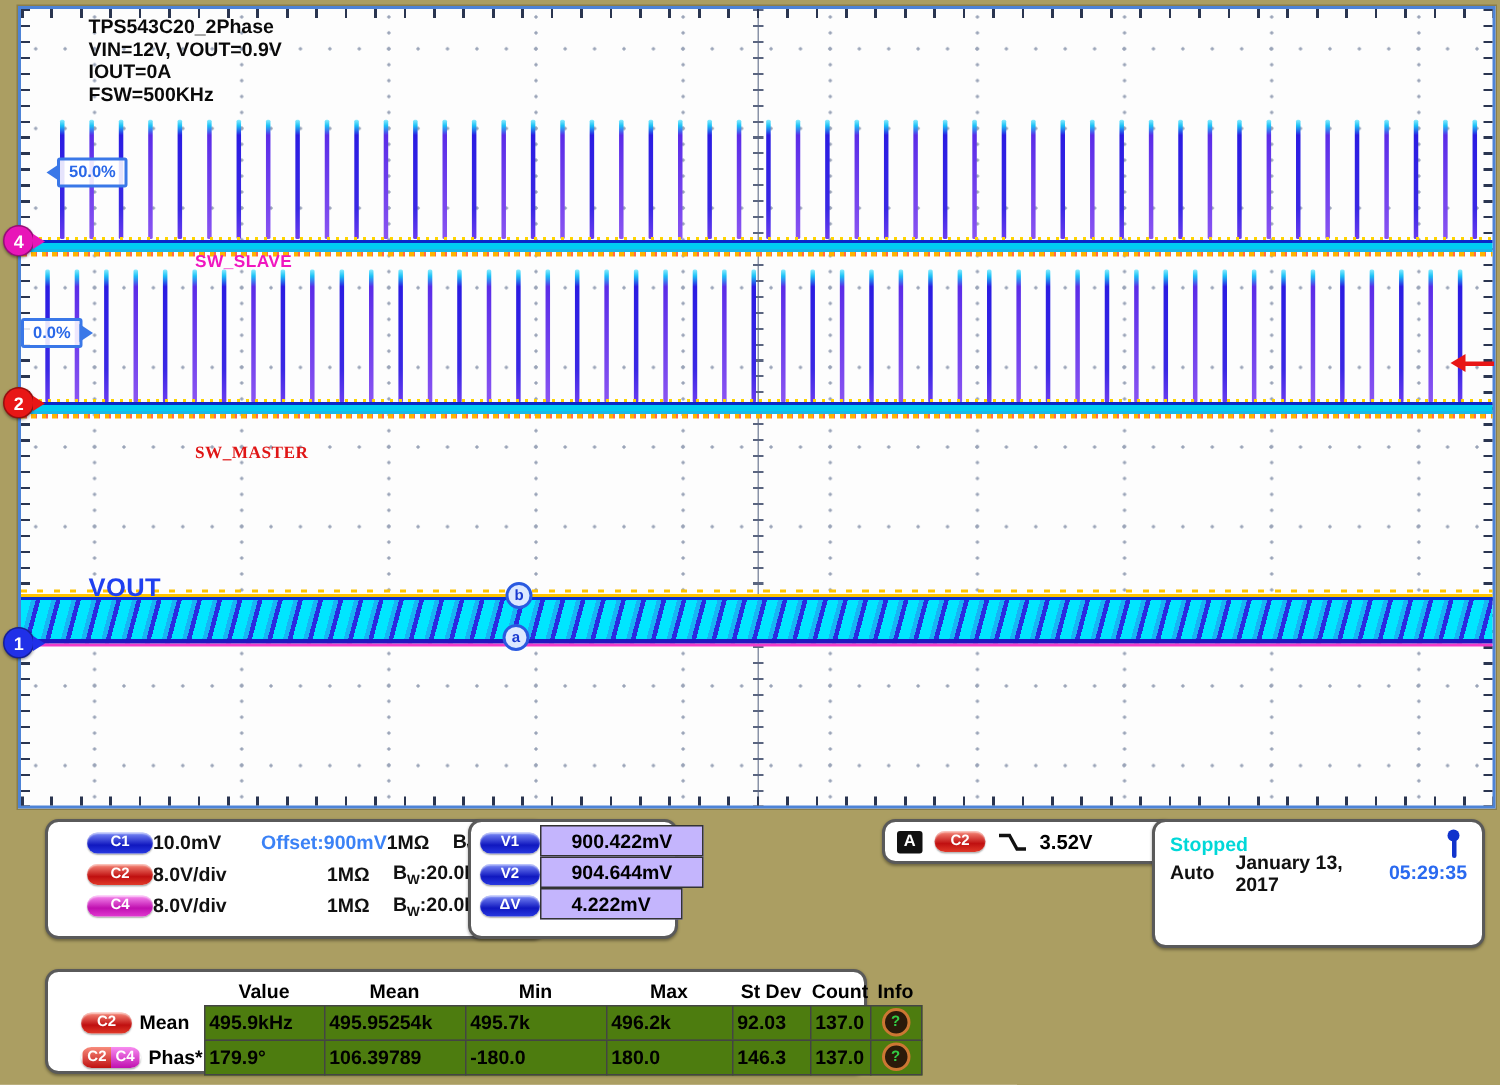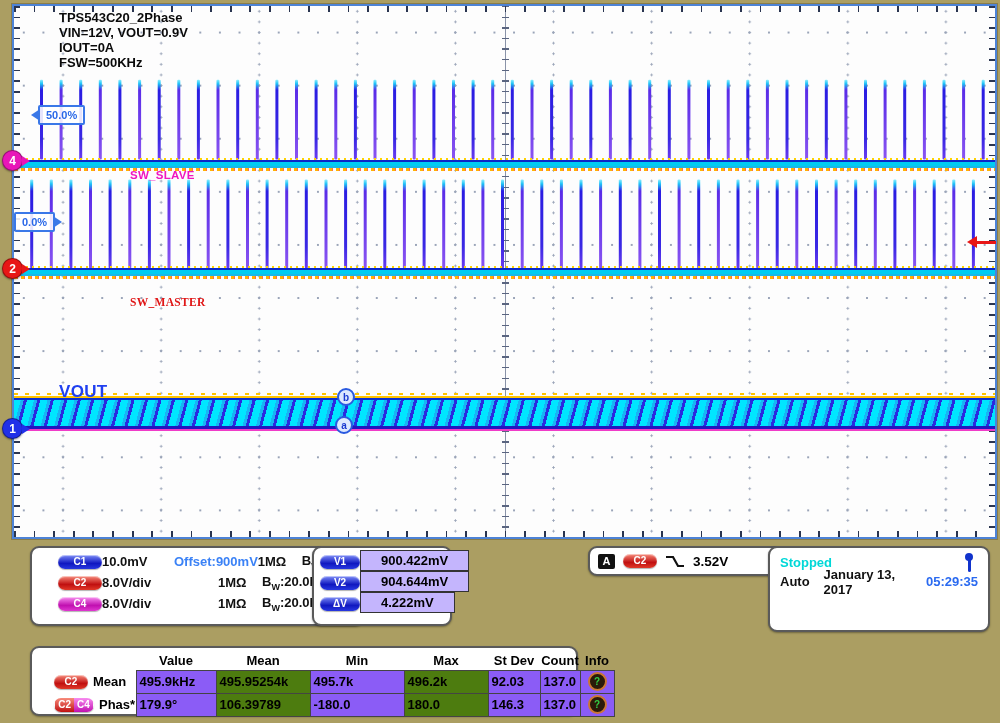--- a/index.html
+++ b/index.html
@@ -109,21 +109,21 @@
   .thermo{position:relative;width:10px;height:19px;margin-right:4px;}
   .thermo::before{content:"";position:absolute;left:1px;top:0;width:8px;height:8px;border-radius:50%;background:#1133cc;}
   .thermo::after{content:"";position:absolute;left:3.5px;top:6px;width:3px;height:13px;background:#1133cc;border-radius:0 0 2px 2px;}
 
   #meas-panel{left:30px;top:646px;width:548px;height:70px;padding:2px 20px;box-sizing:border-box;}
   .meas-grid{display:grid;grid-template-columns:84px 80px 94px 94px 84px 52px 40px 34px;
     grid-template-rows:20px 23px 23px;align-items:stretch;}
   .mh{display:flex;align-items:center;justify-content:center;font-weight:bold;font-size:13px;}
   .mlabel{display:flex;align-items:center;gap:5px;font-weight:bold;font-size:13px;padding-left:2px;}
   .mcell{border:1px solid #444;display:flex;align-items:center;padding:0 3px;
-    font-weight:bold;font-size:13px;background:#8b5cf6;margin:-0.5px;}
+    font-weight:bold;font-size:13px;background:#4d7c0f;margin:-0.5px;}
   .mcell.shade{background:#4d7c0f;}
   .mcell.center{justify-content:center;}
   .info-icon{width:15px;height:15px;border-radius:50%;background:#2a1a0a;border:2px solid #cc7733;
     color:#33cc44;font-weight:bold;font-size:10px;display:flex;align-items:center;justify-content:center;}
 </style>
 </head>
 <body>
 
 <div id="stage">
 

